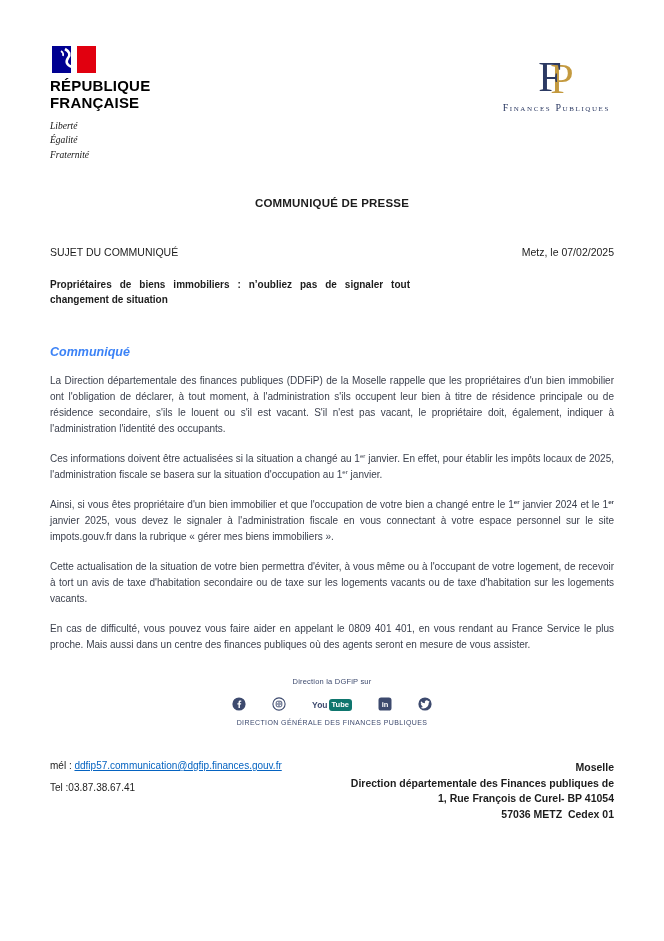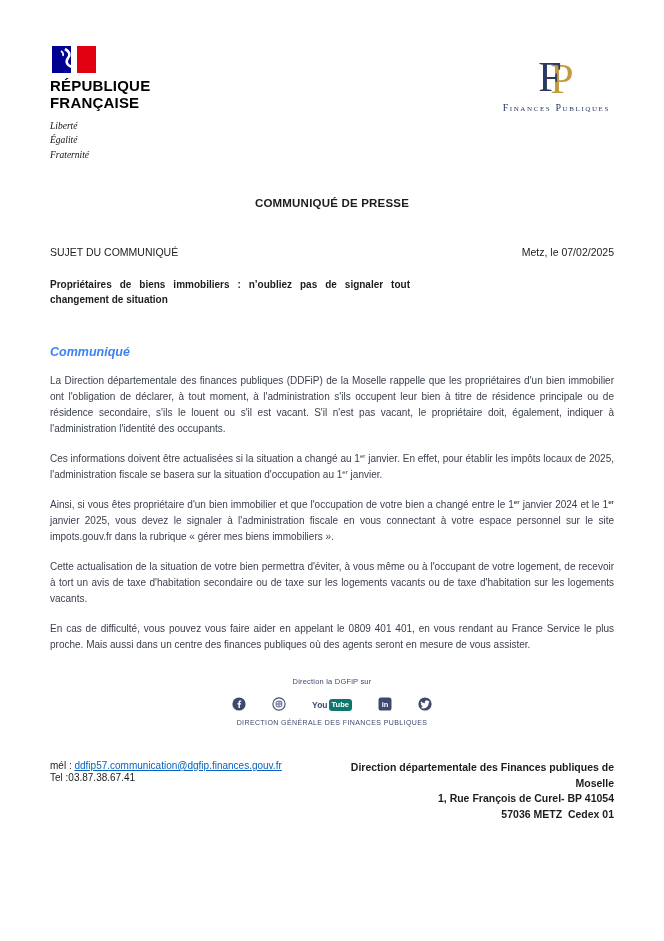--- a/index.html
+++ b/index.html
@@ -47,21 +47,21 @@
   .icons-row{display:flex;justify-content:center;align-items:flex-end;gap:26px;margin-top:9px;height:16px;}
   .yt{display:inline-flex;align-items:center;gap:1px;}
   .yt-you{font-size:8.5px;font-weight:700;color:#3d4a6e;}
   .yt-tube{font-size:7.5px;font-weight:700;color:#fff;background:#0f766e;border-radius:3px;
     padding:1px 3px 2px;}
   .org-caption{margin-top:8px;font-size:7px;letter-spacing:.4px;color:#3d4a6e;white-space:nowrap;}
 
   
   .contact{display:flex;justify-content:space-between;align-items:flex-start;margin-top:34px;}
   .contact-left{font-size:10px;color:#1c1c1c;}
-  .email-line{margin-bottom:1px;}
+  .email-line{margin-bottom:11px;}
   .email-link{color:#0563c1;text-decoration:underline;}
   .contact-right{text-align:right;font-weight:700;font-size:10.5px;line-height:1.5;
     color:#1c1c1c;max-width:300px;}
 </style>
 </head>
 <body>
 
 <div class="page">
 
   <header class="logos">
@@ -142,20 +142,20 @@
 
   <footer class="contact">
     <div class="contact-left">
       <div class="email-line">
         <span>mél :</span>
         <a href="#" class="email-link">ddfip57.communication@dgfip.finances.gouv.fr</a>
       </div>
       <div>Tel :03.87.38.67.41</div>
     </div>
     <div class="contact-right">
+        <div>Moselle</div>
         <div>Direction départementale des Finances publiques de</div>
-        <div>Moselle</div>
         <div>1, Rue François de Curel- BP 41054</div>
         <div>57036 METZ &nbsp;Cedex 01</div>
       </div>
   </footer>
 
 </div>
 
 </body></html>

